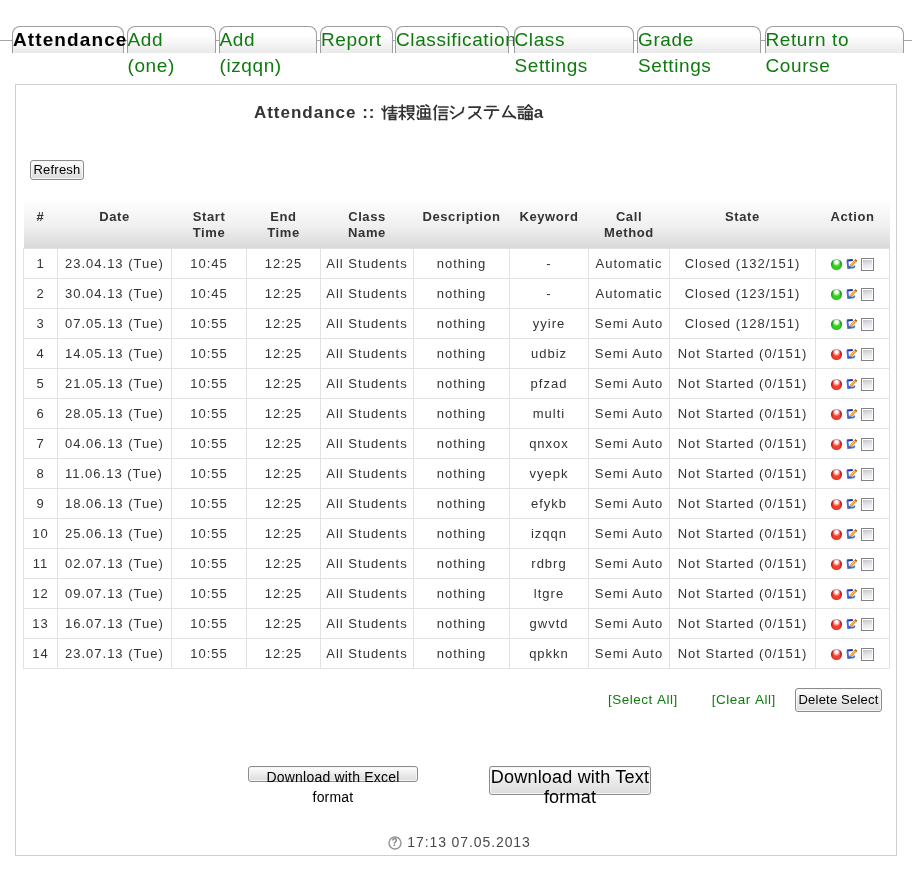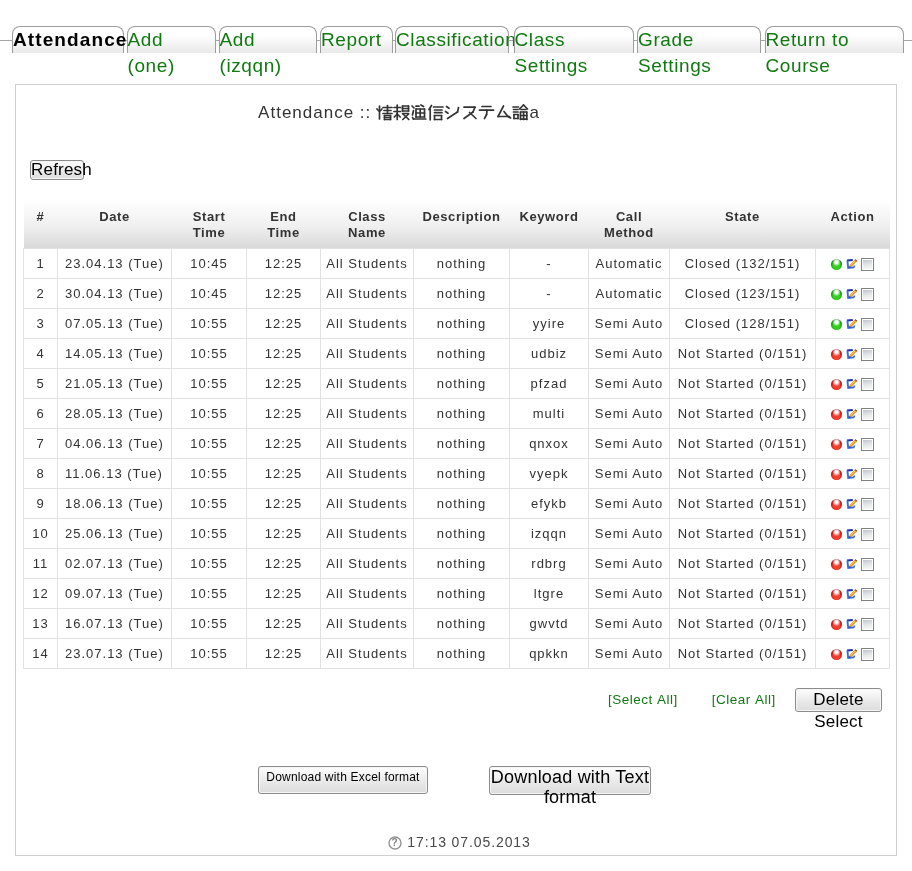--- a/index.html
+++ b/index.html
@@ -2,22 +2,22 @@
 <html><head><meta charset="utf-8"><style>
 *{margin:0;padding:0;box-sizing:border-box}
 html,body{width:912px;height:871px;background:#fff;font-family:"Liberation Sans",sans-serif;position:relative;overflow:hidden}
 .tabline{position:absolute;left:0;top:40px;width:912px;border-top:1px solid #a6a6a6}
 .tab{position:absolute;top:26px;height:27px;border:1px solid #9d9d9d;border-bottom:none;
  border-radius:8px 8px 0 0;background:linear-gradient(#ffffff 30%,#e9e9e9);
  font-size:19px;color:#107a10;line-height:26px;letter-spacing:0.6px;z-index:2}
 .tab.act{font-weight:bold;color:#000;letter-spacing:1.1px}
 .panel{position:absolute;left:15px;top:84px;width:882px;height:772px;border:1px solid #cfcfcf;background:#fff}
 .title{position:absolute;top:103px;left:15px;width:767px;text-align:center;font-size:17px;
- font-weight:normal;color:#333;letter-spacing:0.4px}
-.btn{position:absolute;font-size:17px;color:#000;text-align:center;
+ font-weight:bold;color:#333;letter-spacing:0.4px}
+.btn{position:absolute;font-size:13px;color:#000;text-align:center;
  border:1px solid #8b8b8b;border-radius:3px;background:linear-gradient(#fefefe,#e8e8e8 60%,#dcdcdc);
  box-shadow:inset 0 0 0 1px #f6f6f6;letter-spacing:0.2px}
 table{position:absolute;left:23px;top:201px;width:866px;border-collapse:collapse;table-layout:fixed}
 th{background:linear-gradient(#fefefe,#efefef 55%,#d9d9d9);height:47px;vertical-align:top;
  padding-top:8px;font-size:13px;font-weight:bold;color:#333;letter-spacing:0.6px;line-height:16px}
 td{height:30px;border:1px solid #e2e2e2;font-size:13px;color:#333;text-align:center;
  letter-spacing:1px;background:#fff}
 td.l{text-align:left;padding-left:7px}
 td.a{padding-right:0}
 .ball{display:inline-block;width:11px;height:11px;border-radius:50%;vertical-align:middle;margin-right:3px}
@@ -449,18 +449,18 @@
             <path d="M5.2 8.3 L11.2 2.1" stroke="#e88b1a" stroke-width="2.6" fill="none"></path>
             <path d="M5.5 7.8 L10.8 2.4" stroke="#ffd84e" stroke-width="1" fill="none"></path>
             <path d="M10.5 1.3 L12.2 3 L11.6 3.6 L9.9 1.9 Z" fill="#7a3a10"></path>
             <path d="M4 9.6 L4.6 7.9 L5.9 9 Z" fill="#1a1a1a"></path>
           </svg><span class="cb"><i></i></span></td>
       </tr>
 </tbody>
   </table>
 <div style="position:absolute;top:692px;left:608px;width:280px;font-size:13.5px;letter-spacing:0.5px"><span class="green">[Select&nbsp;All]</span><span class="green" style="margin-left:34px">[Clear&nbsp;All]</span></div>
 <div class="btn" style="left:795px;top:688px;width:87px;height:24px;line-height:22px">Delete Select</div>
-<div class="btn" style="left:258px;top:766px;width:170px;height:28px;line-height:20px;font-size:12px">Download with Excel format</div>
+<div class="btn" style="left:248px;top:766px;width:170px;height:16px;line-height:20px;font-size:14px">Download with Excel format</div>
 <div class="btn" style="left:489px;top:766px;width:162px;height:29px;line-height:20px;font-size:18px">Download with Text format</div>
 <div class="foot" style="padding-left:7px"><svg width="14" height="14" viewBox="0 0 14 14" style="vertical-align:-2.5px;margin-right:5px">
       <circle cx="7" cy="7" r="6" fill="none" stroke="#949494" stroke-width="1.4"></circle>
       <text x="7" y="10.4" text-anchor="middle" font-family="Liberation Sans" font-size="10" font-weight="bold" fill="#818181">?</text>
     </svg>17:13 07.05.2013</div>
 
 </body></html>

